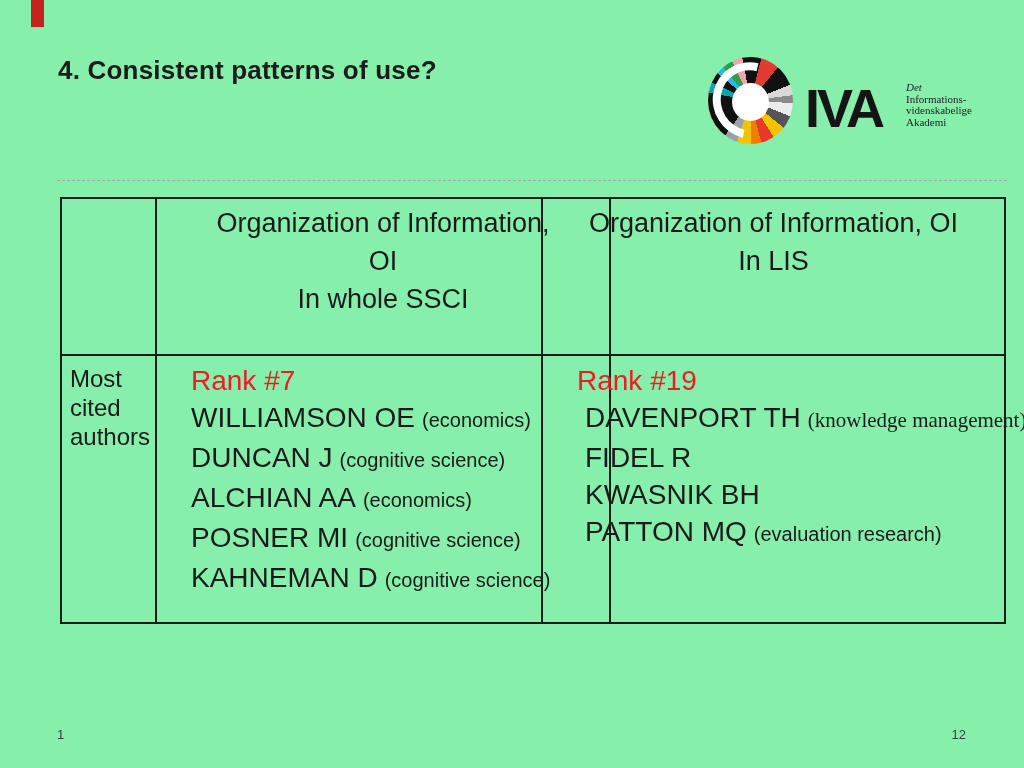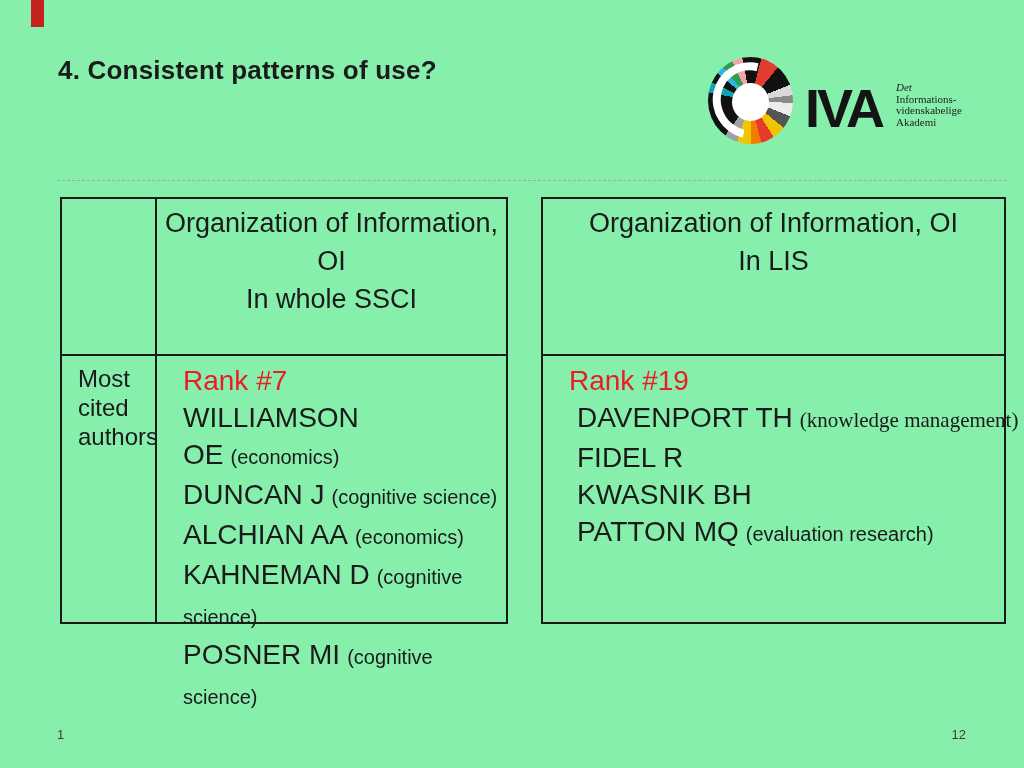--- a/index.html
+++ b/index.html
@@ -17,37 +17,37 @@
       #111 0% 4%, #e03c31 4% 11%, #111 11% 19%,
       #d9d9d9 19% 23%, #8a8a8a 23% 26%, #ececec 26% 31%, #555 31% 36%,
       #f2c400 36% 41%, #e8392f 41% 46%, #f07d00 46% 50%, #f2c400 50% 55%,
       #9aa0a6 55% 60%, #111 60% 78%, #0fa3b1 78% 82%, #111 82% 86%,
       #29b6e8 86% 89%, #2e9e4f 89% 93%, #f2a3ad 93% 97%, #111 97% 100%);
   }
   .ring .crescent { position:absolute; inset:5px; border-radius:50%; border:8px solid transparent;
     border-left-color:#fff; border-top-color:#fff; transform:rotate(-32deg); }
   .ring .hole { position:absolute; left:24px; top:26px; width:37px; height:38px; border-radius:50%; background:#fff; }
   .brand { position:absolute; left:99px; top:22px; font-size:54px; font-weight:800; letter-spacing:-3px; color:#141414; }
-  .tagline { position:absolute; left:190px; top:27px; font-family:"Liberation Serif", serif; font-size:11px; line-height:11.5px; color:#222; }
+  .tagline { position:absolute; left:200px; top:27px; font-family:"Liberation Serif", serif; font-size:11px; line-height:11.5px; color:#222; }
   .tagline .it { font-style:italic; }
 
   .dotted { position:absolute; left:57px; top:180px; width:950px; border-top:1px dashed #a6a6a6; }
 
   
   .tbl { position:absolute; top:197px; height:427px; border:2px solid #1a1a1a; color:#1a1a1a; }
-  .tbl-left  { left:60px;  width:448px; }
+  .tbl-left  { left:60px;  width:551px; }
   .tbl-right { left:541px; width:465px; }
   .row { display:flex; width:100%; }
   .header-row { height:157px; border-bottom:2px solid #1a1a1a; }
   .body-row { height:266px; }
   .label-col { width:95px; border-right:2px solid #1a1a1a; flex:none; }
   .content-col { flex:1; min-width:0; }
   .header-cell { text-align:center; font-size:27px; line-height:38px; padding-top:5px; }
-  .label-cell { font-size:24px; line-height:29px; padding:8px 4px 0 16px; }
-  .body-cell { padding:6px 2px 0 26px; }
+  .label-cell { font-size:24px; line-height:29px; padding:8px 4px 0 8px; }
+  .body-cell { padding:6px 2px 0 26px;margin-left:8px; }
   .rank-line { font-size:28px; line-height:37px; color:#ed1c24; }
   .author-line { font-size:28px; line-height:37px; }
   .tbl-right .author-line { padding-left:8px; white-space:nowrap; }
   .author-note { font-size:20px; margin-left:7px; }
   .serif-note { font-family:"Liberation Serif", serif; font-size:21px; }
 
   .pageno { position:absolute; top:727px; font-size:13px; color:#3c3c3c; }
   .pageno-left { left:57px; }
   .pageno-right { right:58px; text-align:right; }
 </style>
@@ -89,23 +89,23 @@
       <div class="label-col label-cell">Most cited authors</div>
       <div class="content-col body-cell">
         <div class="rank-line">Rank #7</div>
         <div>
   <div class="author-line"><span class="author-name">WILLIAMSON OE</span><span class="author-note">(economics)</span></div>
 
   <div class="author-line"><span class="author-name">DUNCAN J</span><span class="author-note">(cognitive science)</span></div>
 
   <div class="author-line"><span class="author-name">ALCHIAN AA</span><span class="author-note">(economics)</span></div>
 
+  <div class="author-line"><span class="author-name">POSNER MI</span><span class="author-note">(cognitive science)</span></div>
+
   <div class="author-line"><span class="author-name">KAHNEMAN D</span><span class="author-note">(cognitive science)</span></div>
-
-  <div class="author-line"><span class="author-name">POSNER MI</span><span class="author-note">(cognitive science)</span></div>
 </div>
       </div>
     </div>
   </div>
 
   <div class="tbl tbl-right">
     <div class="row header-row">
       <div class="content-col header-cell">
         <div>Organization of Information, OI</div>
         <div>In LIS</div>

